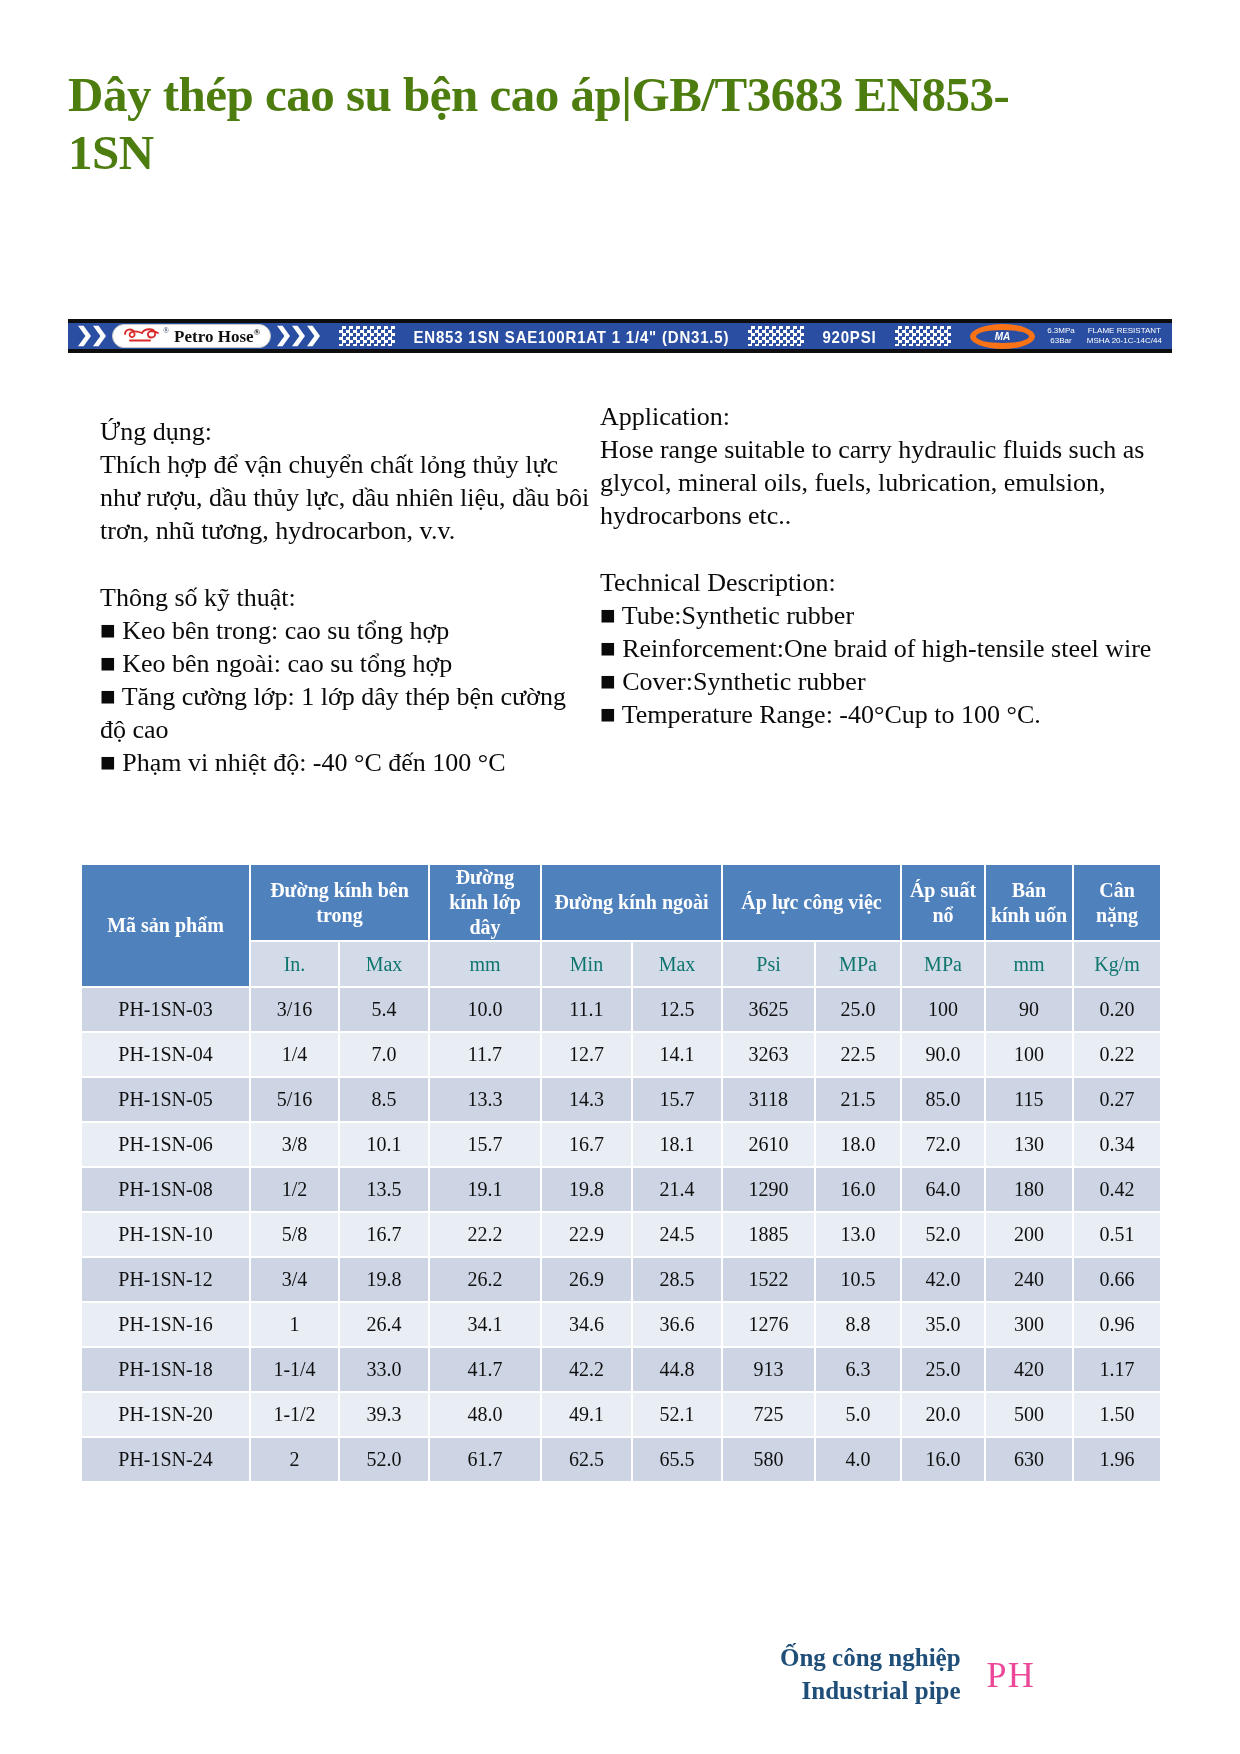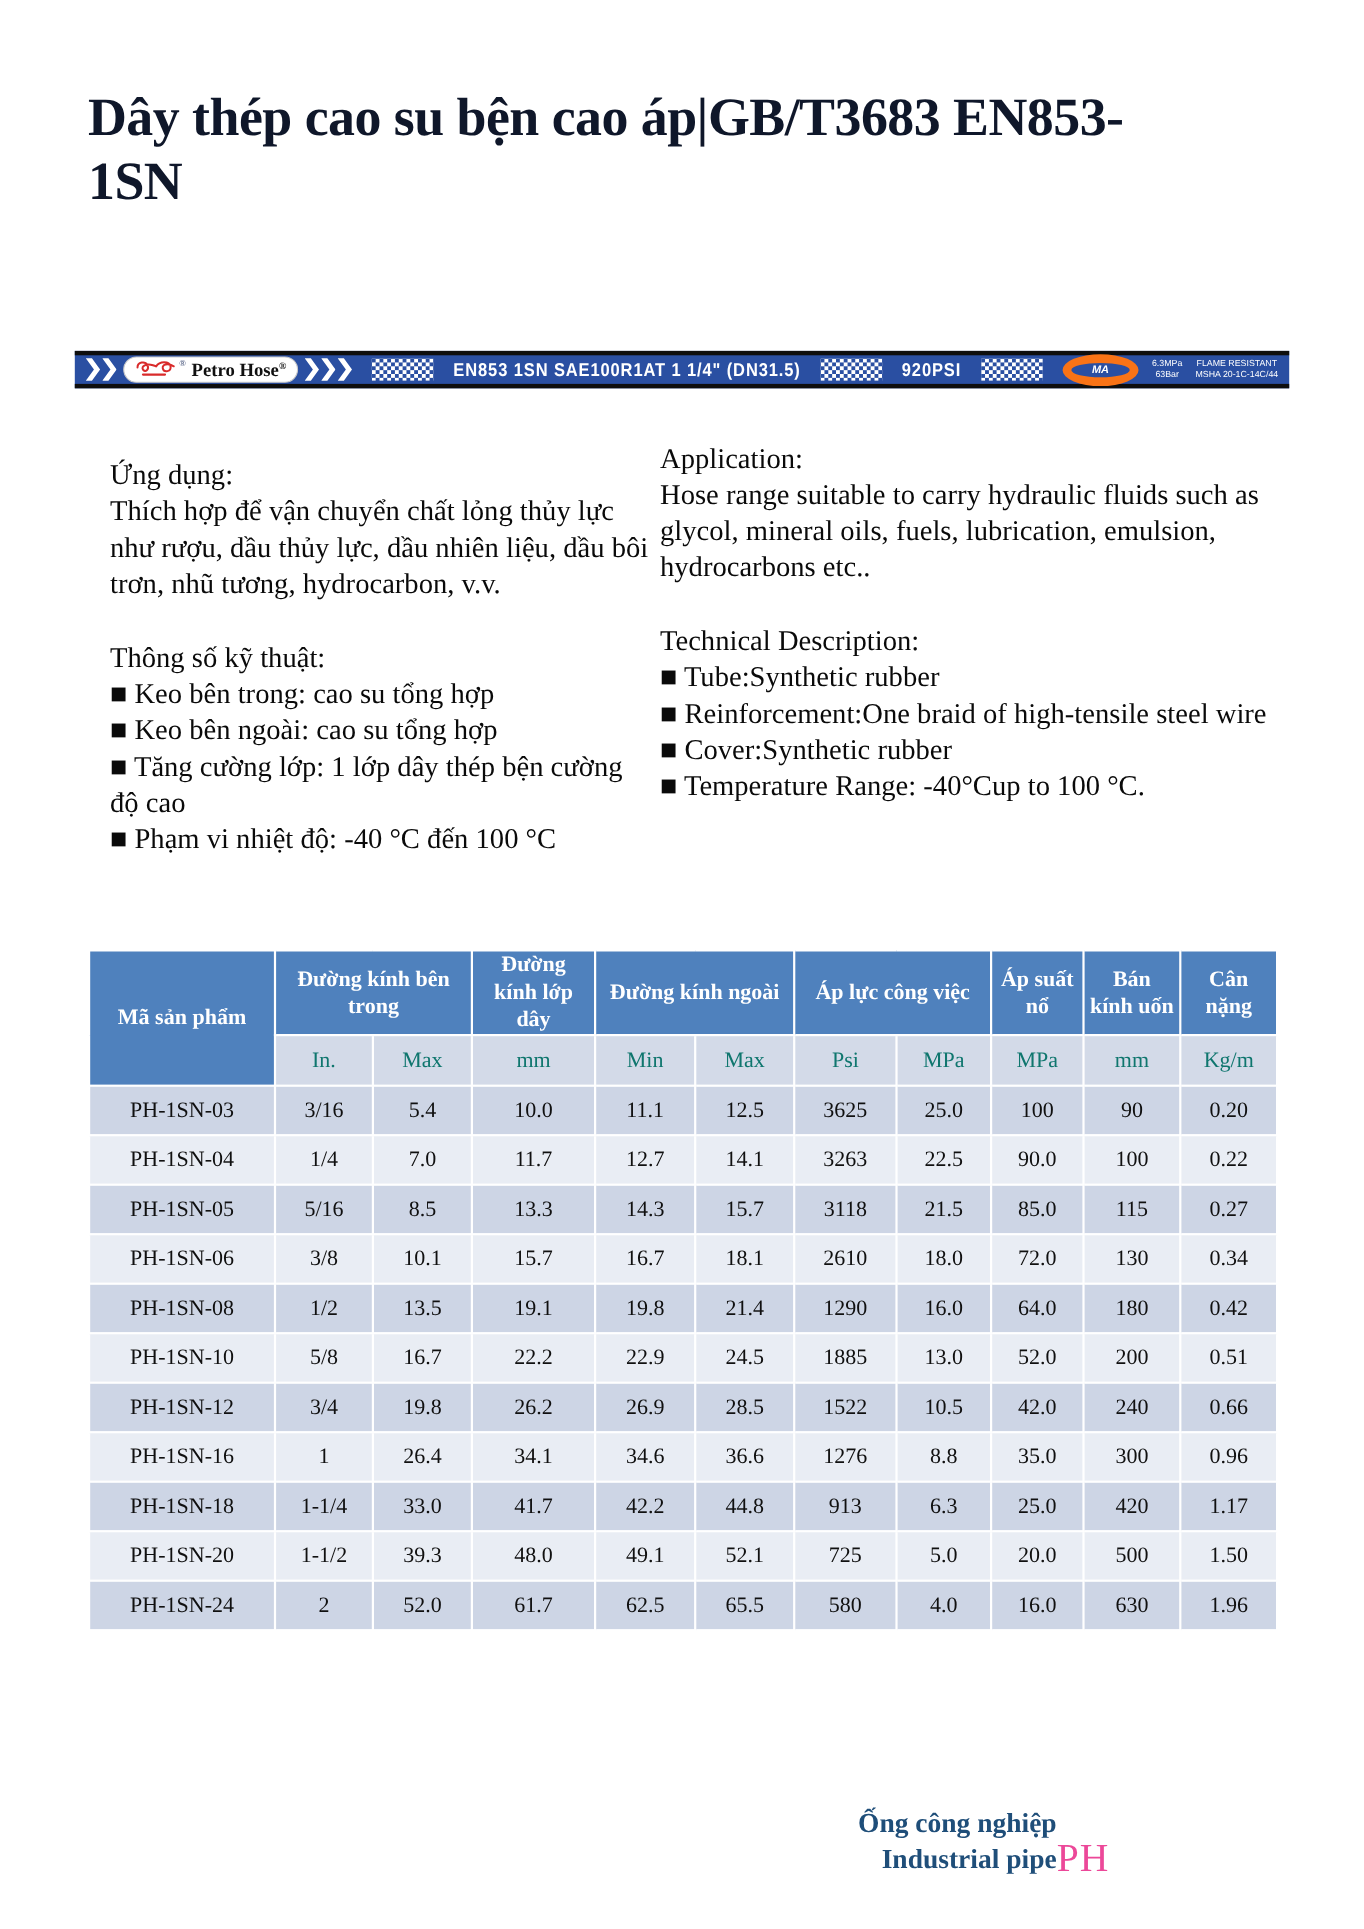--- a/index.html
+++ b/index.html
@@ -9,42 +9,42 @@
     --units-bg:#D3DAE8;
     --band-blue:#2A4FA2;
     --footer-blue:#1F4E79;
     --brand-red:#D92B2B;
   }
   html,body{margin:0;padding:0;background:#fff;}
   .page{position:relative;width:1240px;height:1754px;background:#fff;overflow:hidden;
         font-family:"Liberation Serif","DejaVu Serif",serif;color:#000;}
 
   
-  .title{position:absolute;left:68px;top:66px;width:985px;margin:12px;
-         font-size:49px;font-weight:bold;line-height:1.18;letter-spacing:-0.5px;color:#0f172a;}
+  .title{position:absolute;left:68px;top:66px;width:985px;margin:0;
+         font-size:49px;font-weight:bold;line-height:1.18;letter-spacing:-0.5px;color:#4d7c0f;}
 
   
   .band{position:absolute;left:68px;top:319px;width:1104px;height:34px;box-sizing:border-box;
         background:var(--band-blue);border-top:4px solid #0e0e0e;border-bottom:4px solid #0e0e0e;
         display:flex;align-items:center;justify-content:space-between;padding:0 10px;}
   .band-left{display:flex;align-items:center;gap:6px;}
   .chev{display:inline-flex;}
   .chev svg{display:block;}
   .chev-group{display:inline-flex;gap:2px;}
   .pill{background:#fff;border:1px solid #c9c9c9;border-radius:12px;height:22px;
         display:inline-flex;align-items:center;gap:5px;padding:0 10px;}
   .brand{font-weight:bold;font-size:17px;color:#101010;white-space:nowrap;line-height:1;}
   .brand sup{font-size:9px;}
   .logo-reg{font-size:8px;color:#2a3a66;align-self:flex-start;margin-left:-3px;margin-top:1px;}
   .checker{width:56px;height:20px;flex:none;
            background-image:conic-gradient(#fff 25%,rgba(255,255,255,0) 25% 50%,#fff 50% 75%,rgba(255,255,255,0) 75%);
            background-size:7px 7px;}
   .band-spec,.band-psi{color:#fff;font-family:"Liberation Sans","DejaVu Sans",sans-serif;
            font-weight:bold;font-size:15px;letter-spacing:0.8px;white-space:nowrap;transform:scaleY(1.12);}
-  .ma{border:8px solid #f97316;border-radius:50%;color:#fff;font-style:italic;font-weight:bold;
+  .ma{border:6px solid #f97316;border-radius:50%;color:#fff;font-style:italic;font-weight:bold;
       font-size:10px;padding:1px 19px;font-family:"Liberation Sans","DejaVu Sans",sans-serif;white-space:nowrap;}
   .band-tiny{color:#fff;font-family:Liberation Sans, sans-serif;font-size:8px;
       line-height:1.2;white-space:nowrap;text-align:center;}
   .band-right{display:flex;align-items:center;gap:12px;}
 
   
   .col{position:absolute;font-size:26px;line-height:33px;color:#0a0a0a;}
   .col-left{left:100px;top:415px;width:496px;}
   .col-right{left:600px;top:400px;width:560px;}
   .gap{height:34px;}
@@ -55,21 +55,21 @@
               table-layout:fixed;text-align:center;font-size:20px;}
   .spec-table th,.spec-table td{border:2px solid #fff;padding:0 4px;box-sizing:border-box;}
   .spec-table thead tr.group th{background:var(--header-bg);color:#fff;font-weight:bold;
               height:68px;line-height:1.25;font-size:20px;}
   .spec-table thead tr.units td{background:var(--units-bg);height:46px;color:#0f766e;}
   .spec-table tbody td{height:45px;color:#101010;}
   .spec-table tbody tr:nth-child(odd) td{background:var(--row-odd);}
   .spec-table tbody tr:nth-child(even) td{background:var(--row-even);}
 
   
-  .footer{position:absolute;top:1642px;left:780px;display:flex;align-items:flex-end;}
+  .footer{position:absolute;top:1642px;left:780px;display:flex;align-items:center;gap:26px;}
   .footer-text{text-align:right;font-weight:bold;font-size:25px;line-height:1.3;color:var(--footer-blue);}
   .footer-logo{font-size:36px;line-height:1;color:#ec4899;letter-spacing:1px;}
 </style>
 </head>
 <body>
 
 <div class="page">
 
   <h1 class="title">Dây thép cao su bện cao áp|GB/T3683 EN853-1SN</h1>
 

